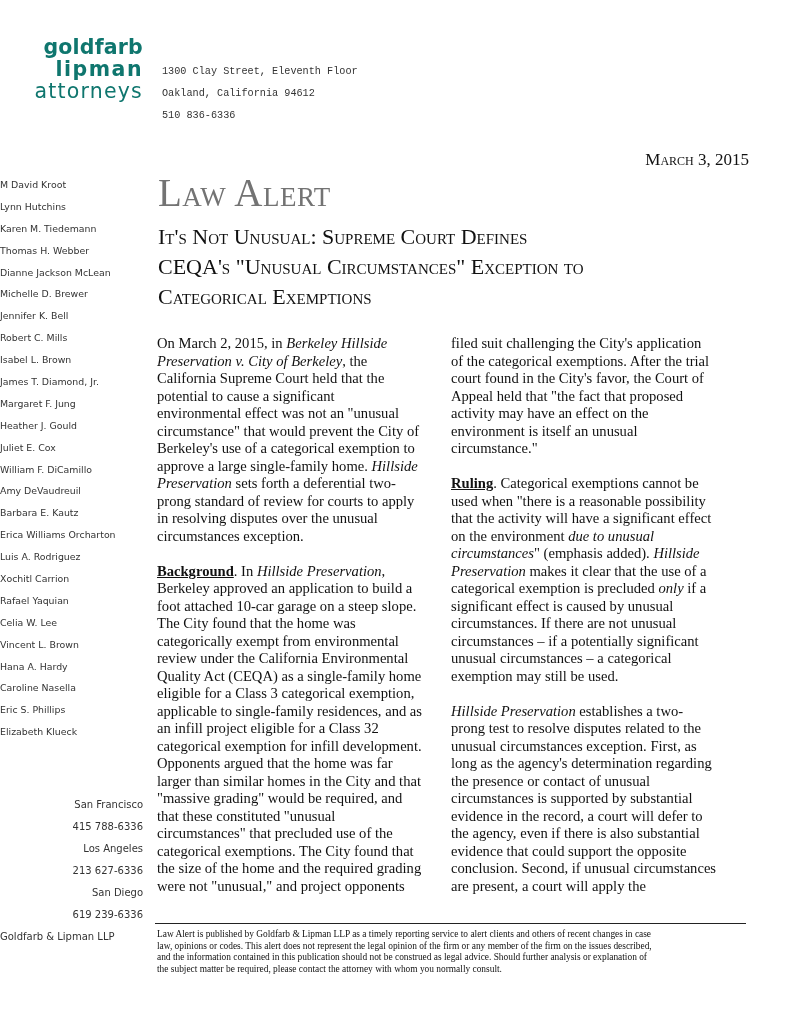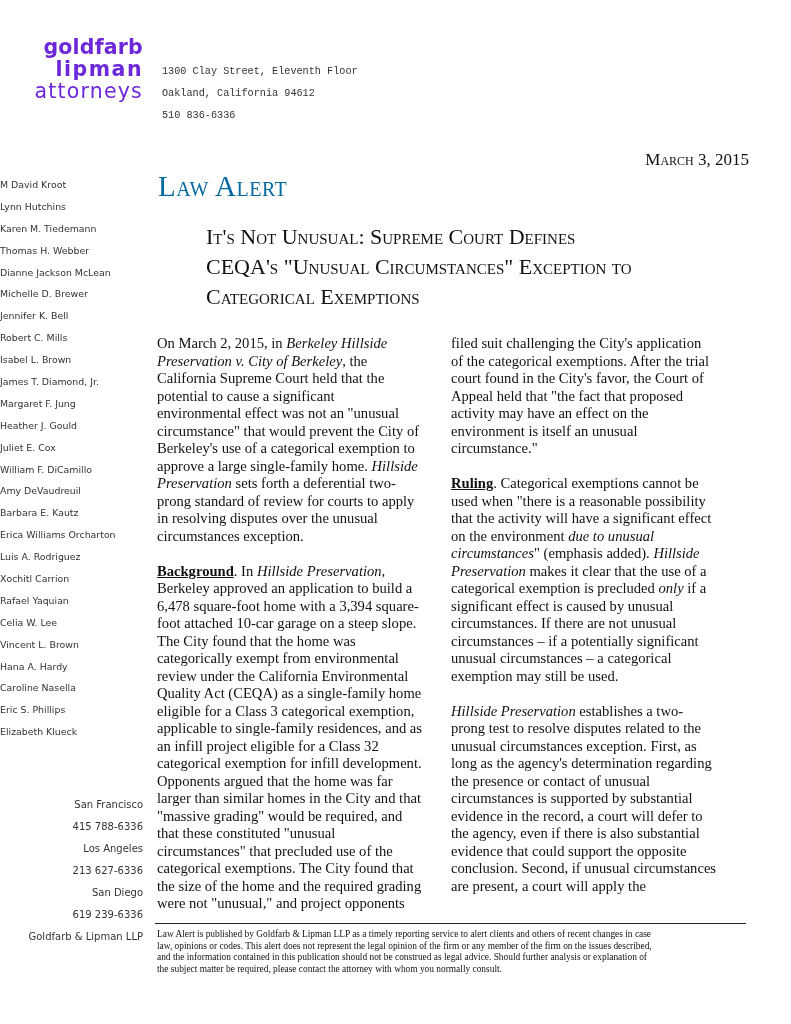--- a/index.html
+++ b/index.html
@@ -1,55 +1,55 @@
 <!DOCTYPE html>
 <html><head>
 <meta charset="utf-8">
 <style>
   html, body { margin: 0; padding: 0; background: #ffffff; }
   body { width: 791px; height: 1024px; position: relative; overflow: hidden; color: #111; }
 
   
-  .logo { position: absolute; left: 30px; top: 36px; width: 113px; text-align: right; font-family: "DejaVu Sans", sans-serif; color: #6d28d9; }
+  .logo { position: absolute; left: 30px; top: 36px; width: 113px; text-align: right; font-family: "DejaVu Sans", sans-serif; color: #0f766e; }
   .logo div { font-size: 20.5px; line-height: 22px; letter-spacing: 0.3px; }
   .logo .l1 { font-weight: bold; letter-spacing: 0.2px; }
   .logo .l2 { font-weight: bold; letter-spacing: 1.5px; }
   .logo .l3 { font-weight: normal; letter-spacing: 1.2px; }
 
   .address { position: absolute; left: 162px; top: 66px; font-family: Liberation Mono, monospace; font-size: 10.2px; color: #333; }
   .address div { height: 22px; line-height: 12px; white-space: nowrap; }
 
   .date { position: absolute; right: 42px; top: 150px; font-family: "Liberation Serif", serif; font-size: 17px; font-variant: small-caps; color: #111; }
 
   
   .attorneys { position: absolute; left: 0; top: 179px; width: 143px; font-family: "DejaVu Sans", sans-serif; font-size: 9.4px; color: #333; }
   .attorneys div { height: 21.9px; line-height: 12px; white-space: nowrap; }
   .offices { position: absolute; left: 0; top: 799px; width: 143px; text-align: right; font-family: "DejaVu Sans", sans-serif; font-size: 10px; color: #333; }
   .offices div { height: 22px; line-height: 12px; white-space: nowrap; }
 
   
-  .law-alert { position: absolute; left: 158px; top: 170px; font-family: "Liberation Serif", serif; font-size: 29px; font-variant: small-caps; color: #0369a1; letter-spacing: 0.5px; white-space: nowrap; }
+  .law-alert { position: absolute; left: 158px; top: 170px; font-family: "Liberation Serif", serif; font-size: 39px; font-variant: small-caps; color: #737373; letter-spacing: 0.5px; white-space: nowrap; }
   .headline { position: absolute; left: 158px; top: 222px; width: 610px; font-family: "Liberation Serif", serif; font-size: 22px; line-height: 30px; font-variant: small-caps; color: #111; }
-  .headline div { white-space: nowrap; margin-left: 48px; }
+  .headline div { white-space: nowrap; }
 
   
   .col { position: absolute; font-family: "Liberation Serif", serif; font-size: 14.6px; line-height: 17.5px; color: #111; }
   .col-left { left: 157px; top: 335px; width: 268px; }
   .col-right { left: 451px; top: 335px; width: 295px; }
   .col p { margin: 0 0 17.5px 0; }
   .col .line { white-space: nowrap; display: block; }
   .ul-bold { font-weight: bold; text-decoration: underline; }
   i, em { font-style: italic; margin-top: 16px; }
 
   .rule { position: absolute; left: 155px; top: 923px; width: 591px; height: 0; border-top: 1.3px solid #222; }
 
   .footer { position: absolute; left: 157px; top: 929px; width: 600px; font-family: "Liberation Serif", serif; font-size: 9.4px; line-height: 11.6px; color: #111; }
   .footer div { white-space: nowrap; }
 
-  .copyright { position: absolute; left: 0; top: 931px; width: 143px; text-align: right; font-family: "DejaVu Sans", sans-serif; font-size: 10px; color: #333; white-space: nowrap; }
+  .copyright { position: absolute; left: 0; top: 931px; width: 143px; text-align: left; font-family: "DejaVu Sans", sans-serif; font-size: 10px; color: #333; white-space: nowrap; }
 </style>
 </head>
 <body>
 
 <div class="logo">
   <div class="l1">goldfarb</div>
   <div class="l2">lipman</div>
   <div class="l3">attorneys</div>
 </div>
 
@@ -120,21 +120,20 @@
     <span class="line">Berkeley's use of a categorical exemption to</span>
     <span class="line"><span>approve a large single-family home. </span><i>Hillside</i></span>
     <span class="line"><i>Preservation</i><span> sets forth a deferential two-</span></span>
     <span class="line">prong standard of review for courts to apply</span>
     <span class="line">in resolving disputes over the unusual</span>
     <span class="line">circumstances exception.</span>
   </p>
   <p>
     <span class="line"><span class="ul-bold">Background</span><span>. In </span><i>Hillside Preservation</i><span>,</span></span>
     <span class="line">Berkeley approved an application to build a</span>
-    <span class="line">6,478 square-foot home with a 3,394 square-</span>
     <span class="line">foot attached 10-car garage on a steep slope.</span>
     <span class="line">The City found that the home was</span>
     <span class="line">categorically exempt from environmental</span>
     <span class="line">review under the California Environmental</span>
     <span class="line">Quality Act (CEQA) as a single-family home</span>
     <span class="line">eligible for a Class 3 categorical exemption,</span>
     <span class="line">applicable to single-family residences, and as</span>
     <span class="line">an infill project eligible for a Class 32</span>
     <span class="line">categorical exemption for infill development.</span>
     <span class="line">Opponents argued that the home was far</span>

